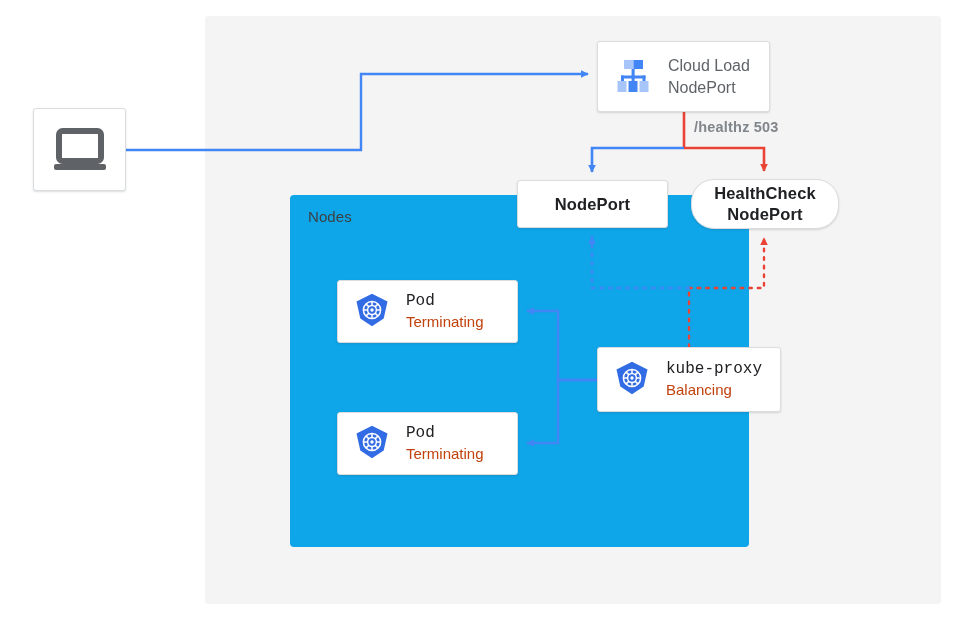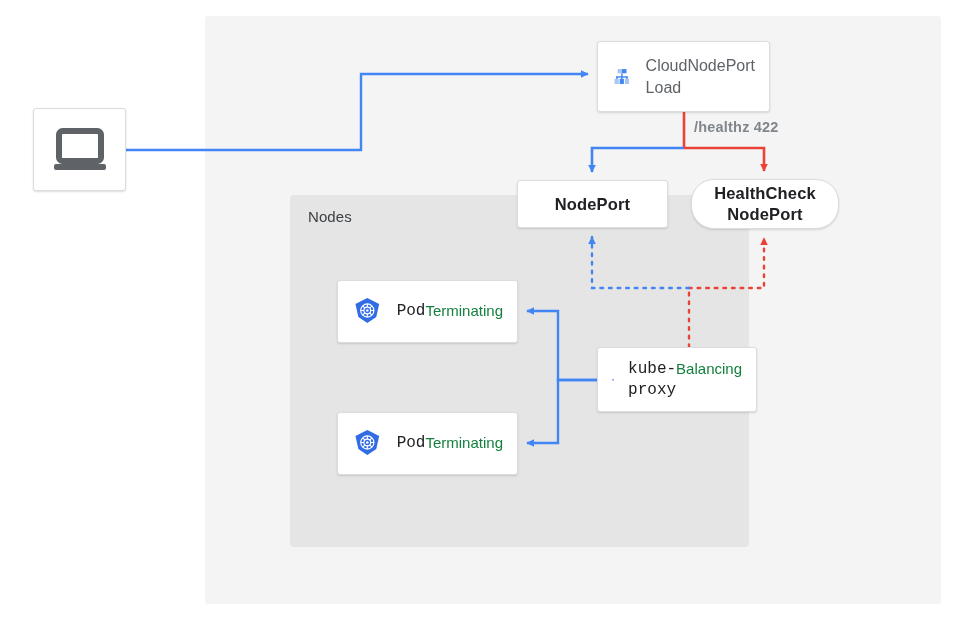--- a/index.html
+++ b/index.html
@@ -23,21 +23,21 @@
     height: 588px;
     background: #f4f4f4;
     border-radius: 3px;
   }
   .panel-nodes {
     position: absolute;
     left: 290px;
     top: 195px;
     width: 459px;
     height: 352px;
-    background: #e5e5e5;
+    background: #0ea5e9;
     border-radius: 4px;
   }
   .panel-nodes-label {
     position: absolute;
     left: 18px;
     top: 13px;
     font-size: 15px;
     color: #3c4043;
     letter-spacing: .1px;
   }
@@ -84,25 +84,26 @@
     line-height: 1.3;
     font-family: Liberation Mono, monospace;
   }
   .lbl-main-grey {
     font-size: 16px;
     color: #5f6368;
     line-height: 1.32;
   }
   .lbl-sub {
     font-size: 15px;
-    color: #15803d;
+    color: #c2410c;
     line-height: 1.3;
   }
   .text-col {
     display: flex;
+    flex-direction: column;
     justify-content: center;
   }
 
   
   #client-box {
     left: 33px;
     top: 108px;
     width: 93px;
     height: 83px;
     display: flex;
@@ -141,21 +142,21 @@
   #pod-box-2 {
     left: 337px;
     top: 412px;
     width: 181px;
     height: 63px;
   }
   
   #kubeproxy-box {
     left: 597px;
     top: 347px;
-    width: 160px;
+    width: 184px;
     height: 65px;
   }
 
   .healthz-label {
     position: absolute;
     left: 694px;
     top: 119px;
     font-size: 14.5px;
     font-weight: bold;
     color: #80868b;
@@ -194,21 +195,21 @@
     <path d="M689,347 L689,288" fill="none" stroke="#ea4335" stroke-width="2.4" stroke-dasharray="2.6 6" stroke-linecap="round"></path>
 
     <path d="M689,288 L764,288 L764,238" fill="none" stroke="#ea4335" stroke-width="2.4" stroke-dasharray="2.6 6" stroke-linecap="round" marker-end="url(#arrow-red)"></path>
 
     <path d="M689,288 L592,288 L592,237" fill="none" stroke="#4285f4" stroke-width="2.4" stroke-dasharray="2.6 6" stroke-linecap="round" marker-end="url(#arrow-blue)"></path>
 
     <path d="M597,380 L558,380 L558,311 L527,311" fill="none" stroke="#4285f4" stroke-width="2.4" marker-end="url(#arrow-blue)"></path>
     <path d="M597,380 L558,380 L558,443 L527,443" fill="none" stroke="#4285f4" stroke-width="2.4" marker-end="url(#arrow-blue)"></path>
   </svg>
 
-  <div class="healthz-label">/healthz 422</div>
+  <div class="healthz-label">/healthz 503</div>
 
   <div class="card" id="client-box">
     <svg width="56" height="44" viewBox="0 0 56 44">
       <rect x="7" y="3" width="42" height="30" rx="3.5" fill="none" stroke="#5f6368" stroke-width="6"></rect>
       <rect x="2" y="36" width="52" height="6" rx="2" fill="#5f6368"></rect>
     </svg>
   </div>
 
   <div class="card card-icontext" id="clb-box">
     <svg width="42" height="40" viewBox="0 0 42 40">

